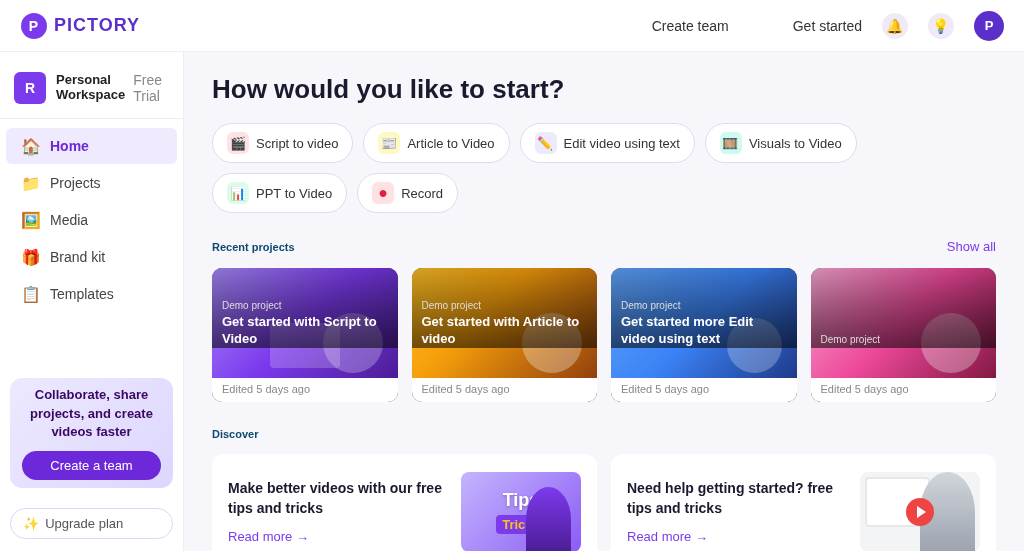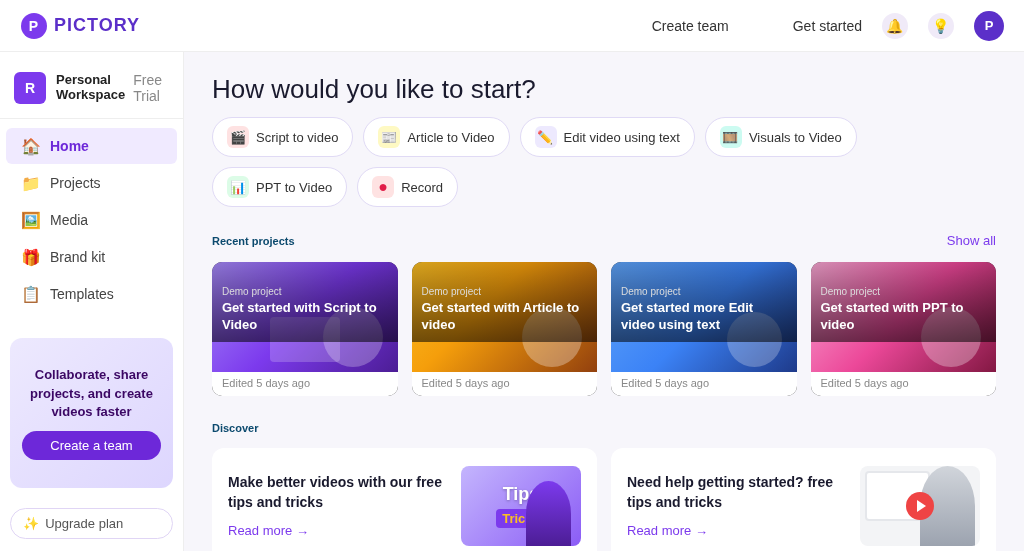--- a/index.html
+++ b/index.html
@@ -140,21 +140,21 @@
       flex-shrink: 0;
       display: flex; align-items: center; justify-content: center;
       font-size: 16px;
     }
 
     
     .sidebar-promo {
       margin: 12px 10px;
       background: linear-gradient(135deg, #ede9fe, #ddd6fe);
       border-radius: 12px;
-      padding: 28px 12px;
+      padding: 8px 12px;
       text-align: center;
     }
     .sidebar-promo-text {
       font-size: 13px;
       font-weight: 700;
       color: #3b0764;
       line-height: 1.4;
       margin-bottom: 10px;
     }
     .sidebar-promo-btn {
@@ -186,23 +186,23 @@
     
     .main-content {
       flex: 1;
       overflow-y: auto;
       padding: 22px 28px;
       background: #f7f6fb;
     }
 
     .page-title {
       font-size: 26px;
-      font-weight: 400;
+      font-weight: 700;
       color: #1a1a2e;
-      margin-bottom: 12px;
+      margin-bottom: 18px;
     }
 
     
     .tab-row {
       display: flex;
       gap: 10px;
       margin-bottom: 26px;
       flex-wrap: wrap;
     }
     .tab-btn {
@@ -262,21 +262,21 @@
       border-radius: 10px;
       overflow: hidden;
       background: #222;
       cursor: pointer;
       position: relative;
     }
     .project-overlay {
       position: absolute;
       top: 0; left: 0; right: 0; bottom: 30px;
       background: linear-gradient(to bottom, rgba(0,0,0,0.15) 0%, rgba(0,0,0,0.55) 100%);
-      padding: 8px 10px;
+      padding: 0 10px;
       display: flex;
       flex-direction: column;
       justify-content: flex-end;
     }
     .project-tag {
       font-size: 10px;
       color: #ddd;
       margin-bottom: 3px;
     }
     .project-name {
@@ -573,21 +573,20 @@
         <div class="project-time">Edited 5 days ago</div>
       </div>
 
       <div class="project-card">
         <div style="position:relative;">
           <div class="thumb-visual thumb-4">
             <div class="thumb-person" style="background:rgba(255,255,255,0.3); width:60px; height:60px;"></div>
           </div>
           <div class="project-overlay">
             <div class="project-tag">Demo project</div>
-            <div class="project-name">Get started with PPT to video</div>
           </div>
         </div>
         <div class="project-time">Edited 5 days ago</div>
       </div>
     </div>
 
     <div class="section-header">
       <span class="section-title">Discover</span>
     </div>
 

